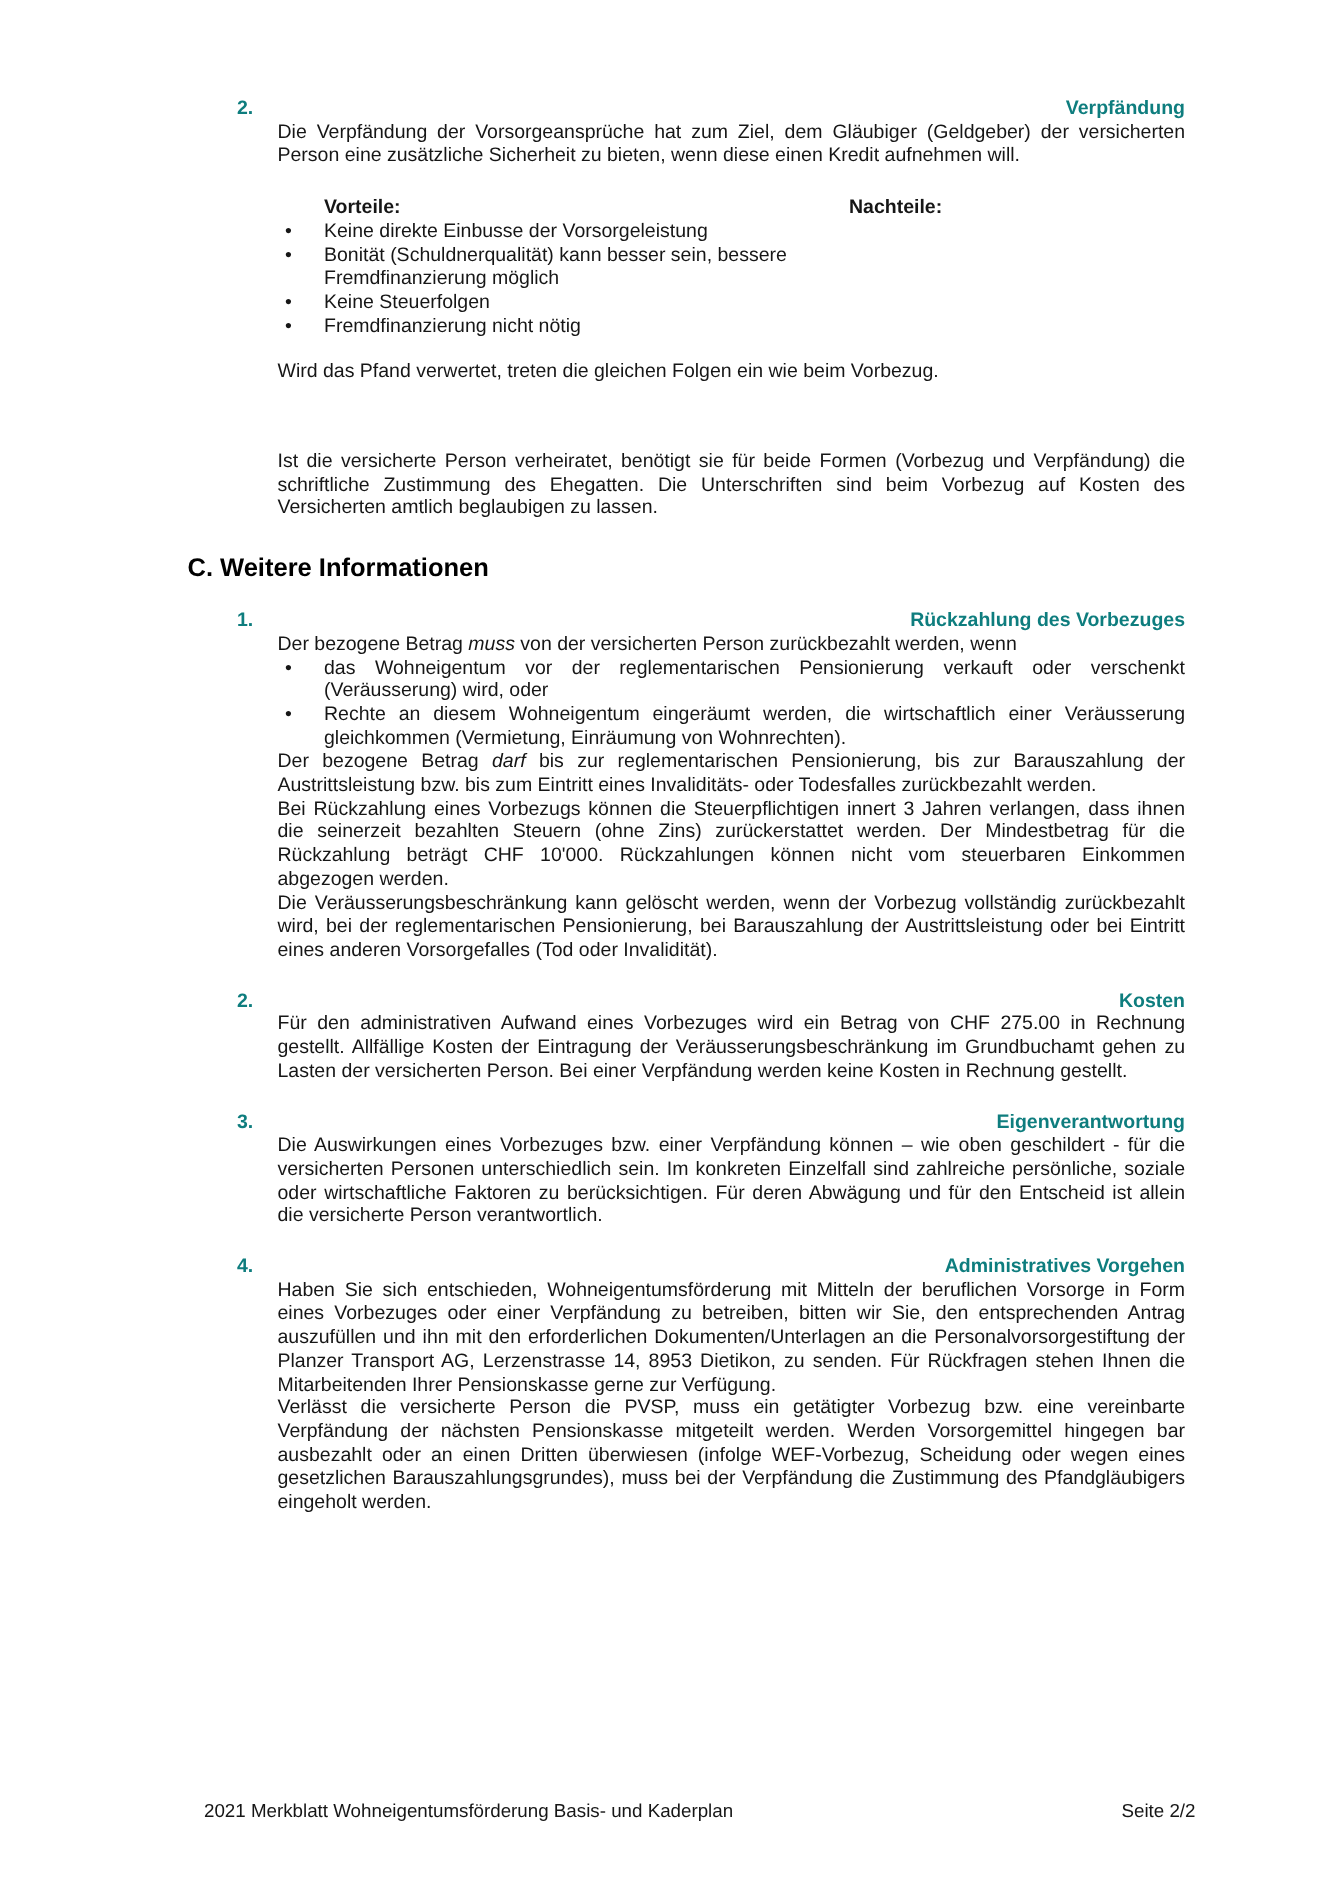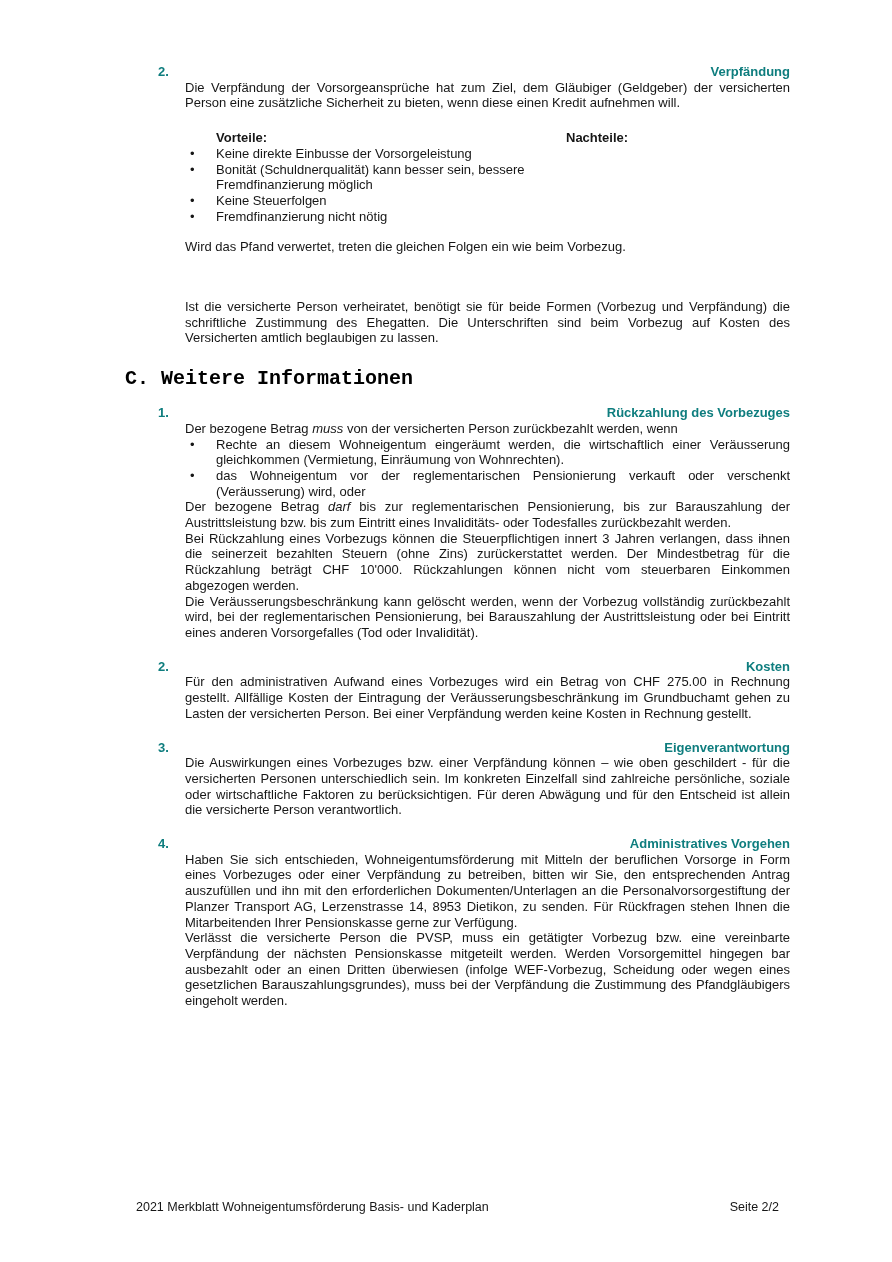--- a/index.html
+++ b/index.html
@@ -34,33 +34,32 @@
   .gap-18 { margin-top: 18px; }
   .pros-cons { display: flex; margin-left: 27px; width: 605px; }
   .pc-col-left { width: 350px; flex: 0 0 350px; }
   .pc-col-right { width: 255px; flex: 0 0 255px; }
   .pc-title { font-weight: bold; padding-left: 31px; }
   ul.blt { list-style: none; margin: 0; padding: 0; }
   ul.blt li { position: relative; padding-left: 31px; }
   ul.blt li::before { content: "\2022"; position: absolute; left: 5px; top: 0; }
   .c-heading {
     margin: 23px 0 0 -33px;
-    font-size: 20px;
+    font-size: 17px;
     line-height: 19px;
     font-weight: bold;
     color: #000000;
-    font-family: Liberation Mono, monospace;
   }
   .item-head-gap { margin-top: 17px; }
   em.word { font-style: italic; }
   .footer {
     position: absolute;
     top: 1200px;
     left: 136px;
-    right: 113px;
+    right: 95px;
     display: flex;
     justify-content: space-between;
     font-size: 12.5px;
     color: #161616;
   }
 </style>
 </head>
 <body>
 
 <div class="page">
@@ -99,22 +98,22 @@
     <div class="c-heading">C. Weitere Informationen</div>
 
     <div>
       <div class="sec-head item-head-gap">
         <span class="sec-num">1.</span>
         <span class="sec-title">Rückzahlung des Vorbezuges</span>
       </div>
       <div class="sec-body">
         <p class="just"><span>Der bezogene Betrag </span><em class="word">muss</em><span> von der versicherten Person zurückbezahlt werden, wenn</span></p>
         <ul class="blt gap-17">
+          <li class="just">das Wohneigentum vor der reglementarischen Pensionierung verkauft oder verschenkt (Veräusserung) wird, oder</li>
           <li class="just">Rechte an diesem Wohneigentum eingeräumt werden, die wirtschaftlich einer Veräusserung gleichkommen (Vermietung, Einräumung von Wohnrechten).</li>
-          <li class="just">das Wohneigentum vor der reglementarischen Pensionierung verkauft oder verschenkt (Veräusserung) wird, oder</li>
         </ul>
         <p class="just gap-13"><span>Der bezogene Betrag </span><em class="word">darf</em><span> bis zur reglementarischen Pensionierung, bis zur Barauszahlung der Austrittsleistung bzw. bis zum Eintritt eines Invaliditäts- oder Todesfalles zurückbezahlt werden.</span></p>
         <p class="just gap-13">Bei Rückzahlung eines Vorbezugs können die Steuerpflichtigen innert 3 Jahren verlangen, dass ihnen die seinerzeit bezahlten Steuern (ohne Zins) zurückerstattet werden. Der Mindestbetrag für die Rückzahlung beträgt CHF 10'000. Rückzahlungen können nicht vom steuerbaren Einkommen abgezogen werden.</p>
         <p class="just gap-13">Die Veräusserungsbeschränkung kann gelöscht werden, wenn der Vorbezug vollständig zurückbezahlt wird, bei der reglementarischen Pensionierung, bei Barauszahlung der Austrittsleistung oder bei Eintritt eines anderen Vorsorgefalles (Tod oder Invalidität).</p>
       </div>
     </div>
 
     <div>
       <div class="sec-head gap-18">
         <span class="sec-num">2.</span>

